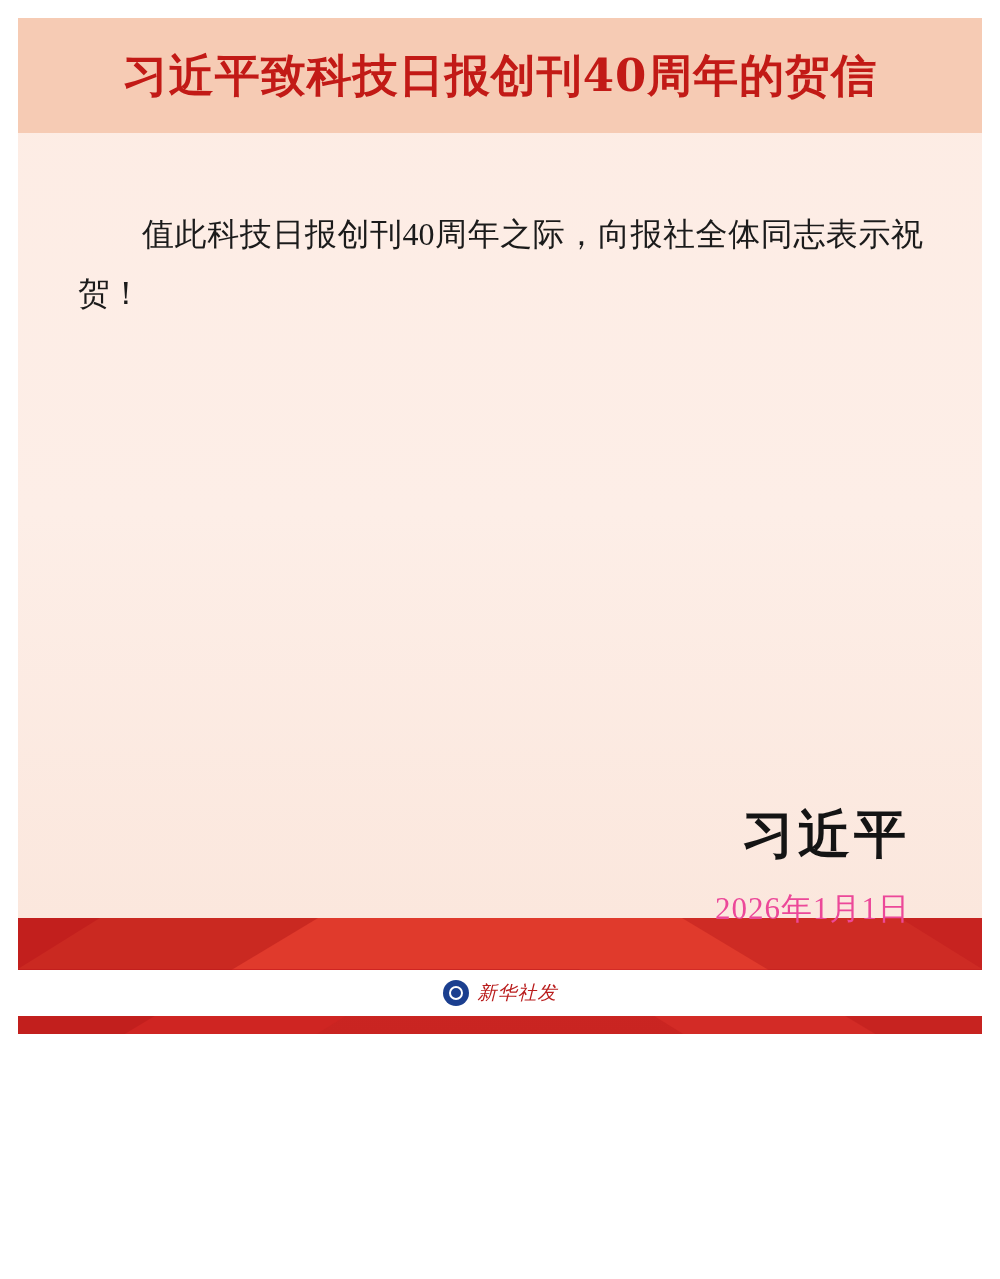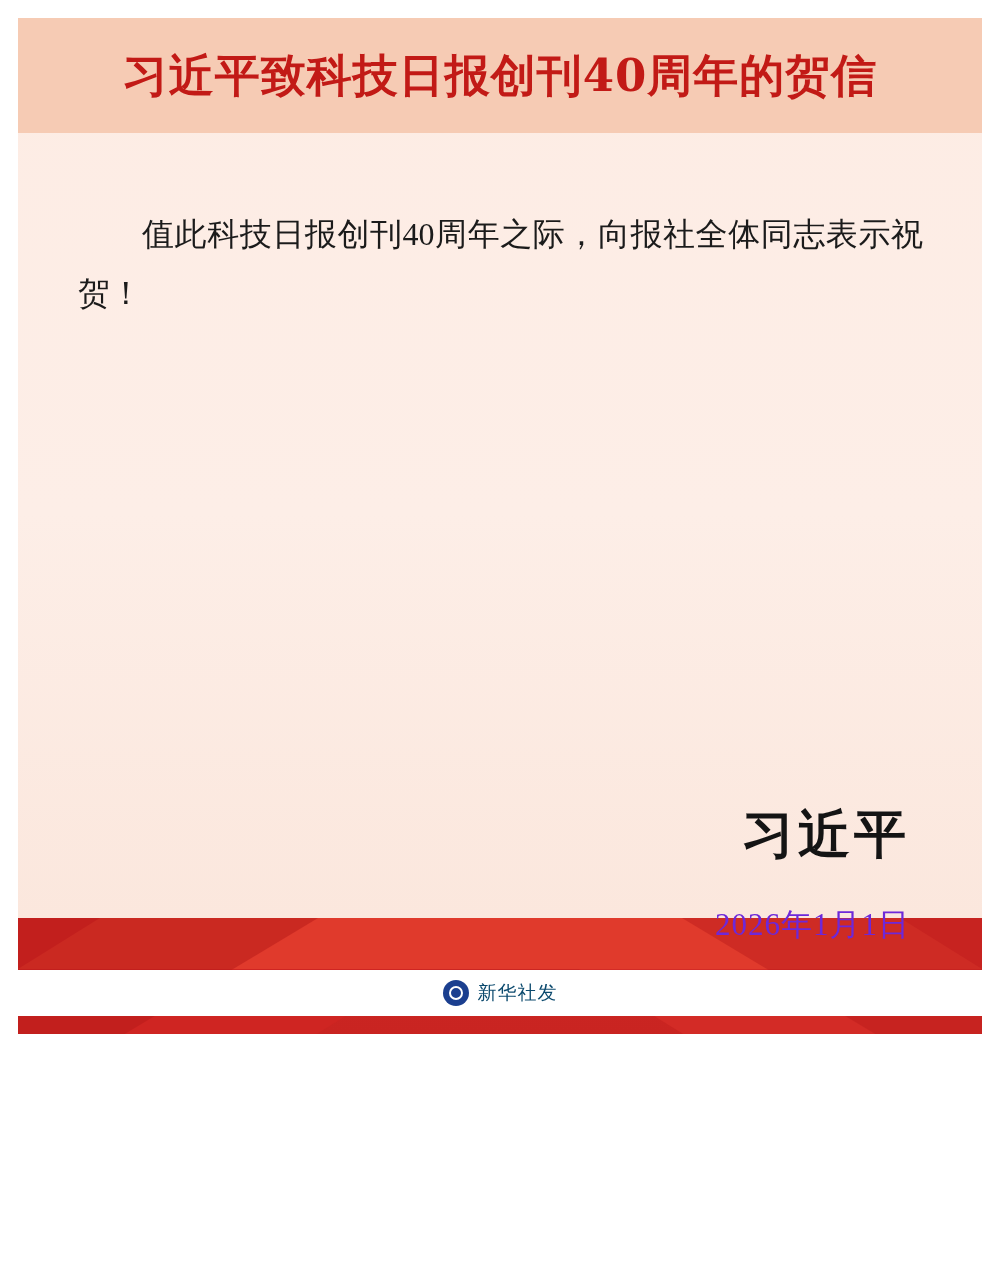--- a/index.html
+++ b/index.html
@@ -87,25 +87,25 @@
     top: 800px;
     width: 400px;
     text-align: right;
   }
   .signature-name {
     font-family: "DejaVu Serif", "Liberation Serif", serif;
     font-size: 52px;
     font-weight: bold;
     color: #141414;
     letter-spacing: 4px;
-    margin-bottom: 34px;
+    margin-bottom: 18px;
   }
   .signature-date {
     font-size: 31px;
-    color: #6d28d9;
+    color: #ec4899;
     letter-spacing: 1px;
   }
 
   
   .flap-left {
     position: absolute;
     left: 18px;
     top: 620px;
     width: 0; height: 0;
     border-left: 482px solid #cf2522;
@@ -179,23 +179,24 @@
     top: 50%;
     width: 14px;
     height: 14px;
     margin: -7px 0 0 -7px;
     border-radius: 50%;
     border: 2px solid #ffffff;
     box-sizing: border-box;
   }
   .footer-text {
     font-size: 19px;
-    color: #0c4a6e;
+    color: #b91c1c;
     letter-spacing: 1px;
     font-family: "DejaVu Sans", "Liberation Sans", sans-serif;
+    font-style: italic;
   }
 </style>
 </head>
 <body>
 
 <div class="poster">
 
   <div class="envelope-bg"></div>
 
   <div class="flap-left"></div>

